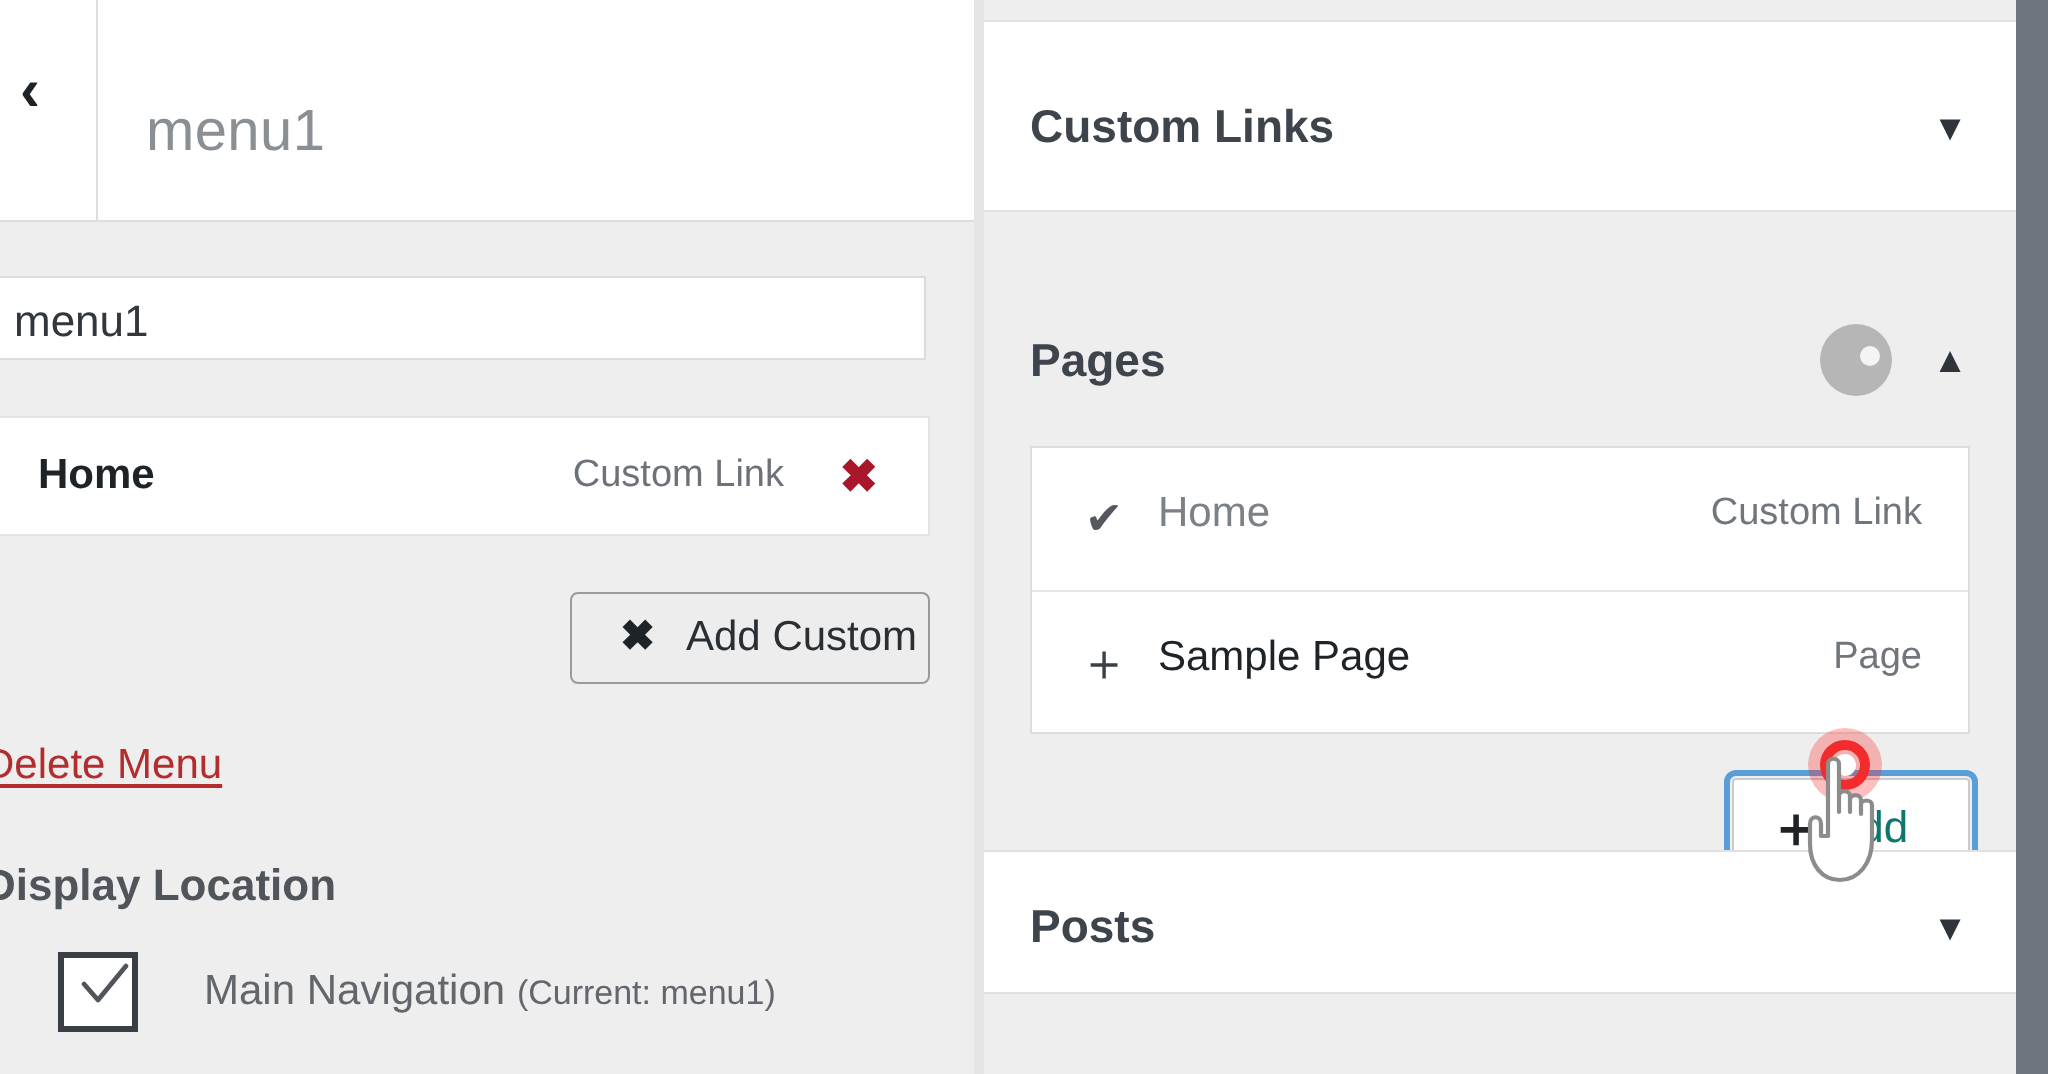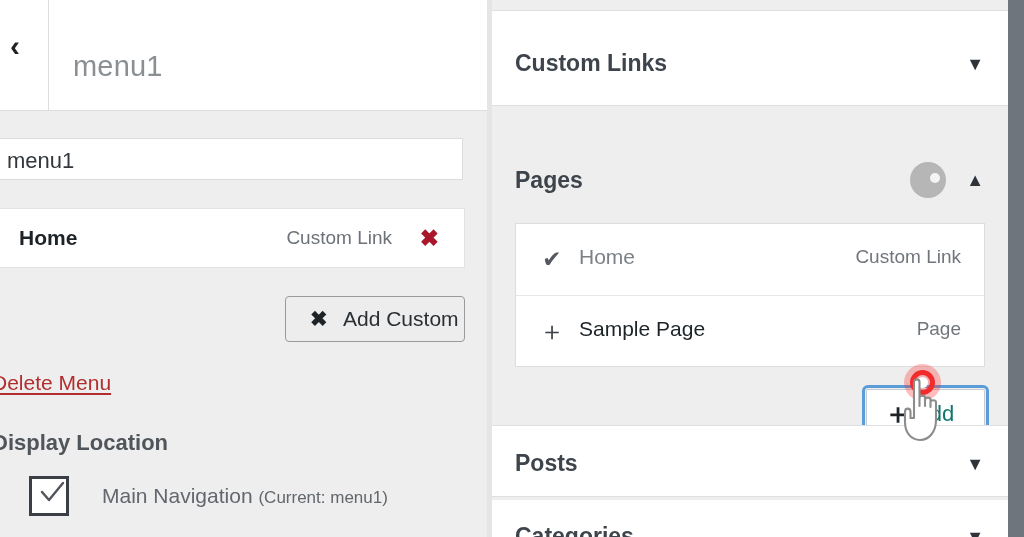--- a/index.html
+++ b/index.html
@@ -598,24 +598,20 @@
           <span id="add-page-label">Add</span>
         </div>
       </div>
     </div>
 
     <div id="section-posts" class="accordion-section">
       <div class="accordion-title">Posts</div>
       <div class="accordion-chevron">▼</div>
     </div>
 
-    <div id="section-categories" class="accordion-section">
-      <div class="accordion-title">Categories</div>
-      <div class="accordion-chevron">▼</div>
-    </div>
   </div>
 
   <div id="right-scrollbar"></div>
 
   <div id="click-marker">
     <div class="ring-outer"></div>
     <div class="ring-mid"></div>
     <div class="ring-core"></div>
   </div>
 

